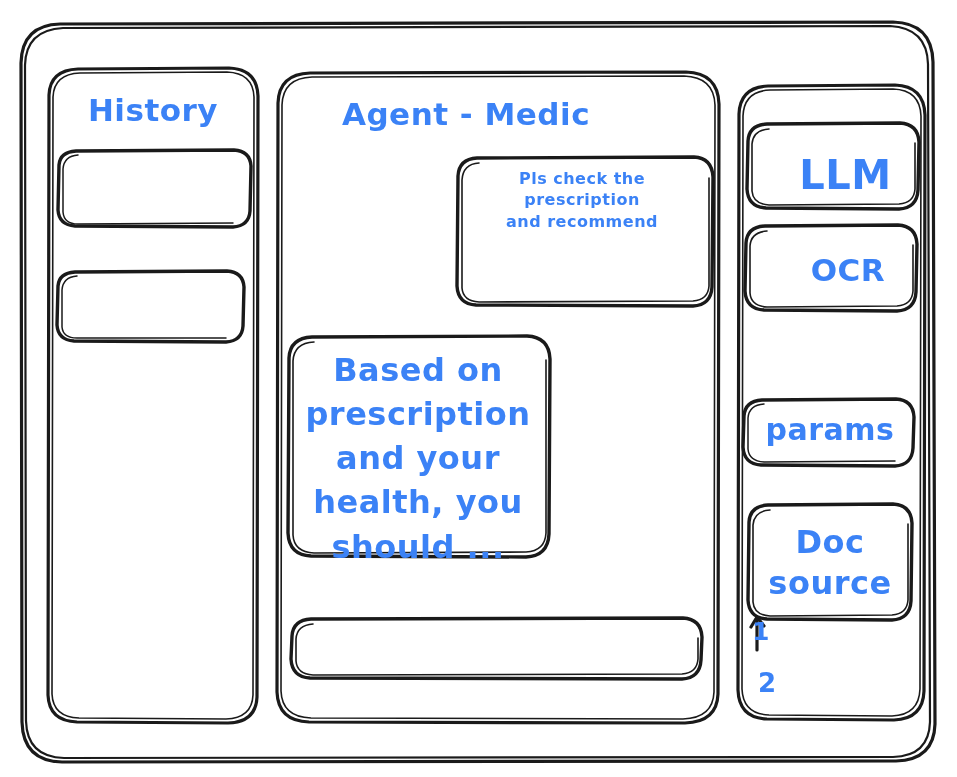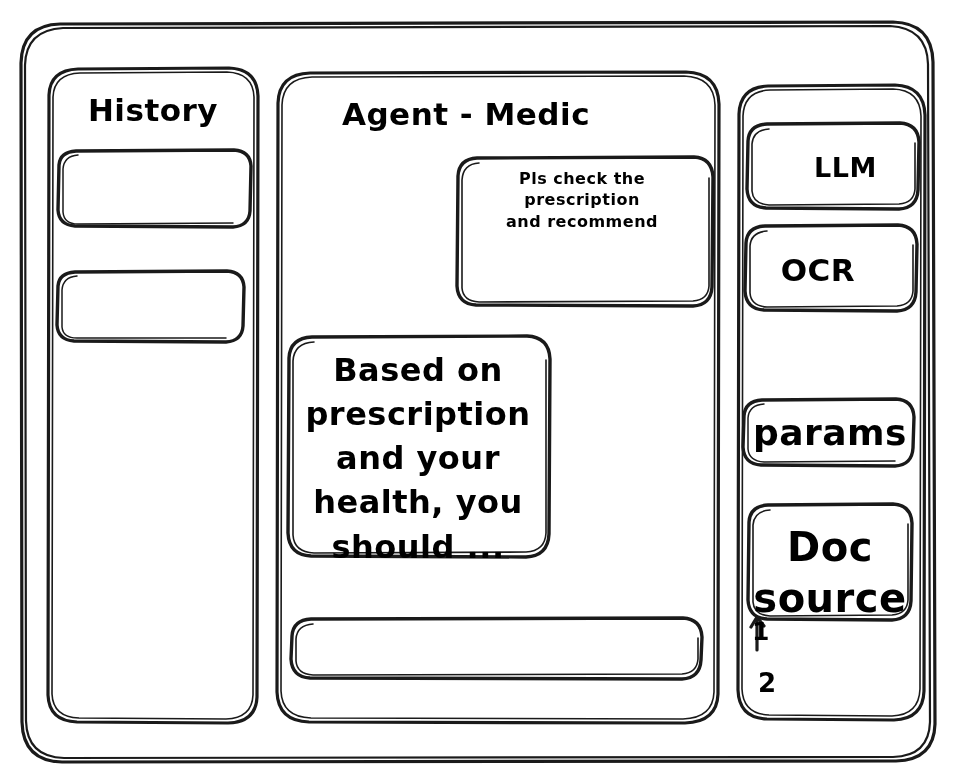--- a/index.html
+++ b/index.html
@@ -21,21 +21,21 @@
   }
   #sketch-svg {
     position: absolute;
     left: 0;
     top: 0;
     width: 957px;
     height: 777px;
   }
   .lbl {
     position: absolute;
-    color: #000000;
+    color: #3b82f6;
     font-family: "DejaVu Sans", sans-serif;
     font-weight: 700;
     letter-spacing: 0.5px;
     white-space: pre;
     text-align: center;
     line-height: 1.18;
     user-select: none;
   }
 
   
@@ -50,34 +50,34 @@
   #user-msg-text {
     left: 460px; top: 168px; width: 244px;
     font-size: 16px; line-height: 1.34;
   }
   #agent-msg-text {
     left: 300px; top: 348px; width: 236px;
     font-size: 32px; line-height: 1.38;
   }
   #btn-llm-label {
     left: 752px; top: 152px; width: 187px;
-    font-size: 27px;
+    font-size: 40px;
   }
   #btn-ocr-label {
-    left: 752px; top: 252px; width: 132px;
+    left: 782px; top: 252px; width: 132px;
     font-size: 31px;
   }
   #btn-params-label {
     left: 748px; top: 412px; width: 164px;
-    font-size: 36px;
+    font-size: 30px;
     text-align: center;
   }
   #btn-docsource-label {
     left: 752px; top: 522px; width: 156px;
-    font-size: 40px; line-height: 1.28;
+    font-size: 32px; line-height: 1.28;
   }
   #marker-1 {
     left: 752px; top: 617px; width: 30px;
     font-size: 25px; text-align: left;
   }
   #marker-2 {
     left: 758px; top: 668px; width: 30px;
     font-size: 26px; text-align: left;
   }
 </style>

